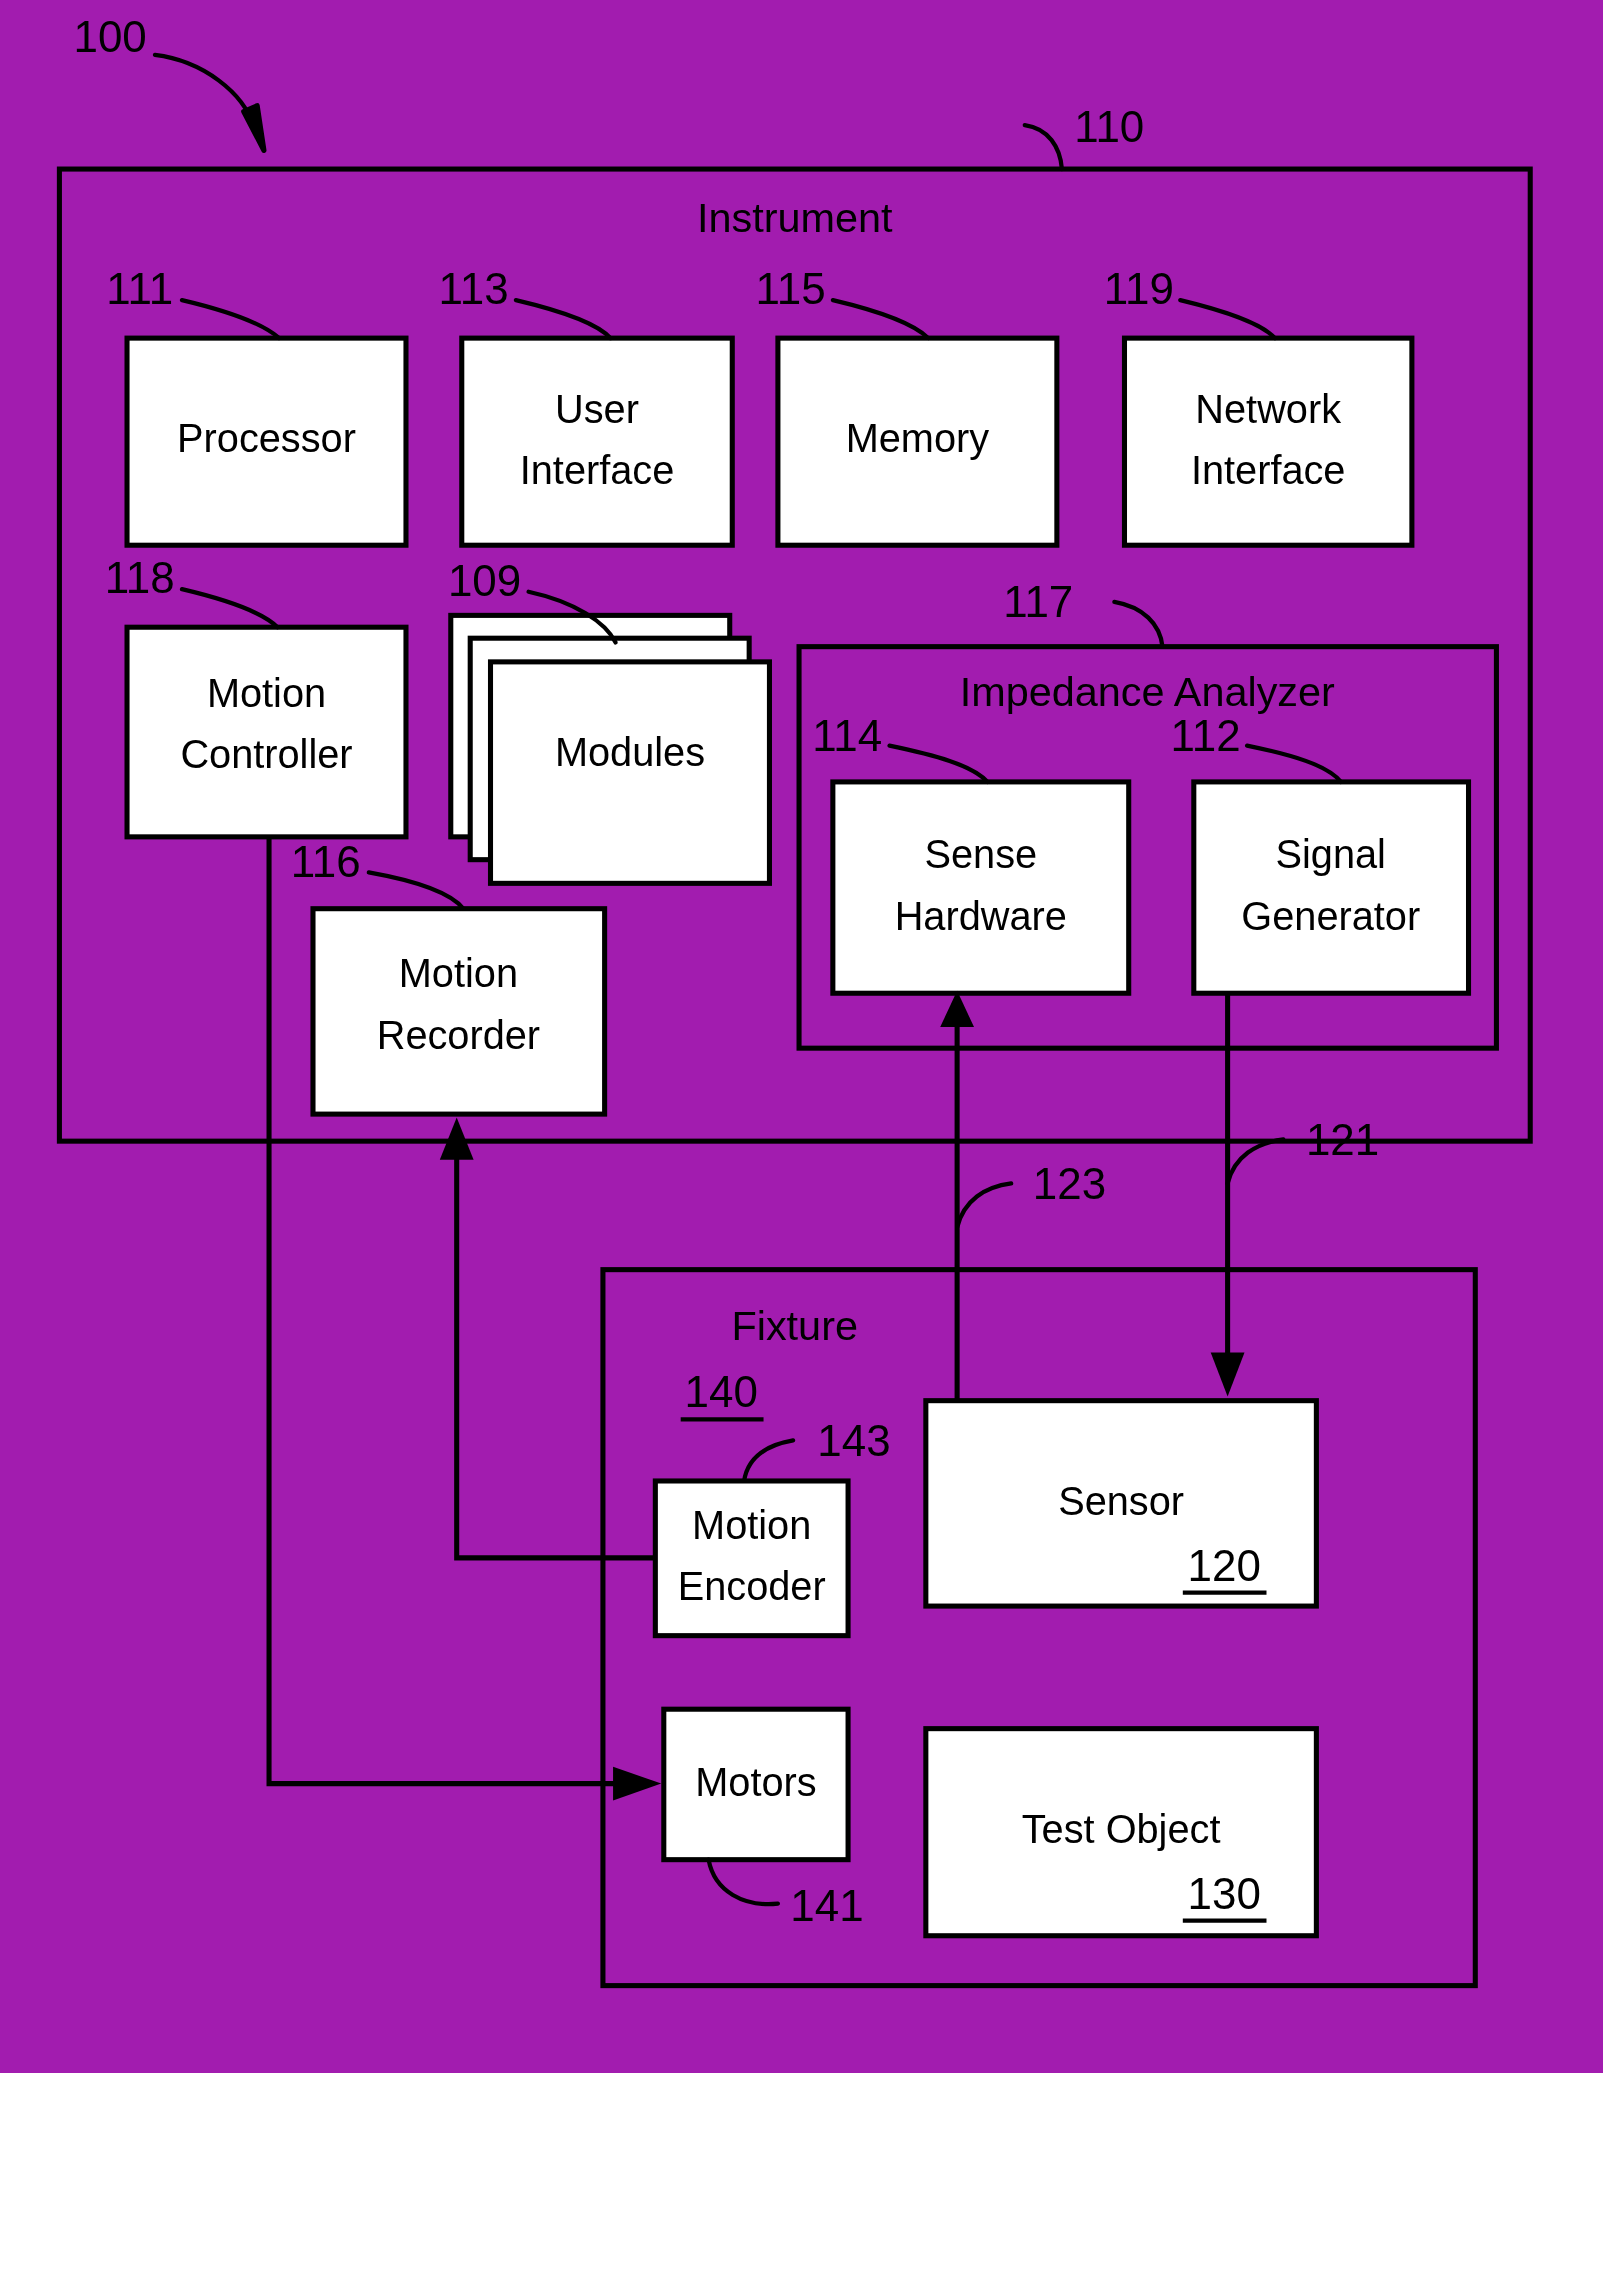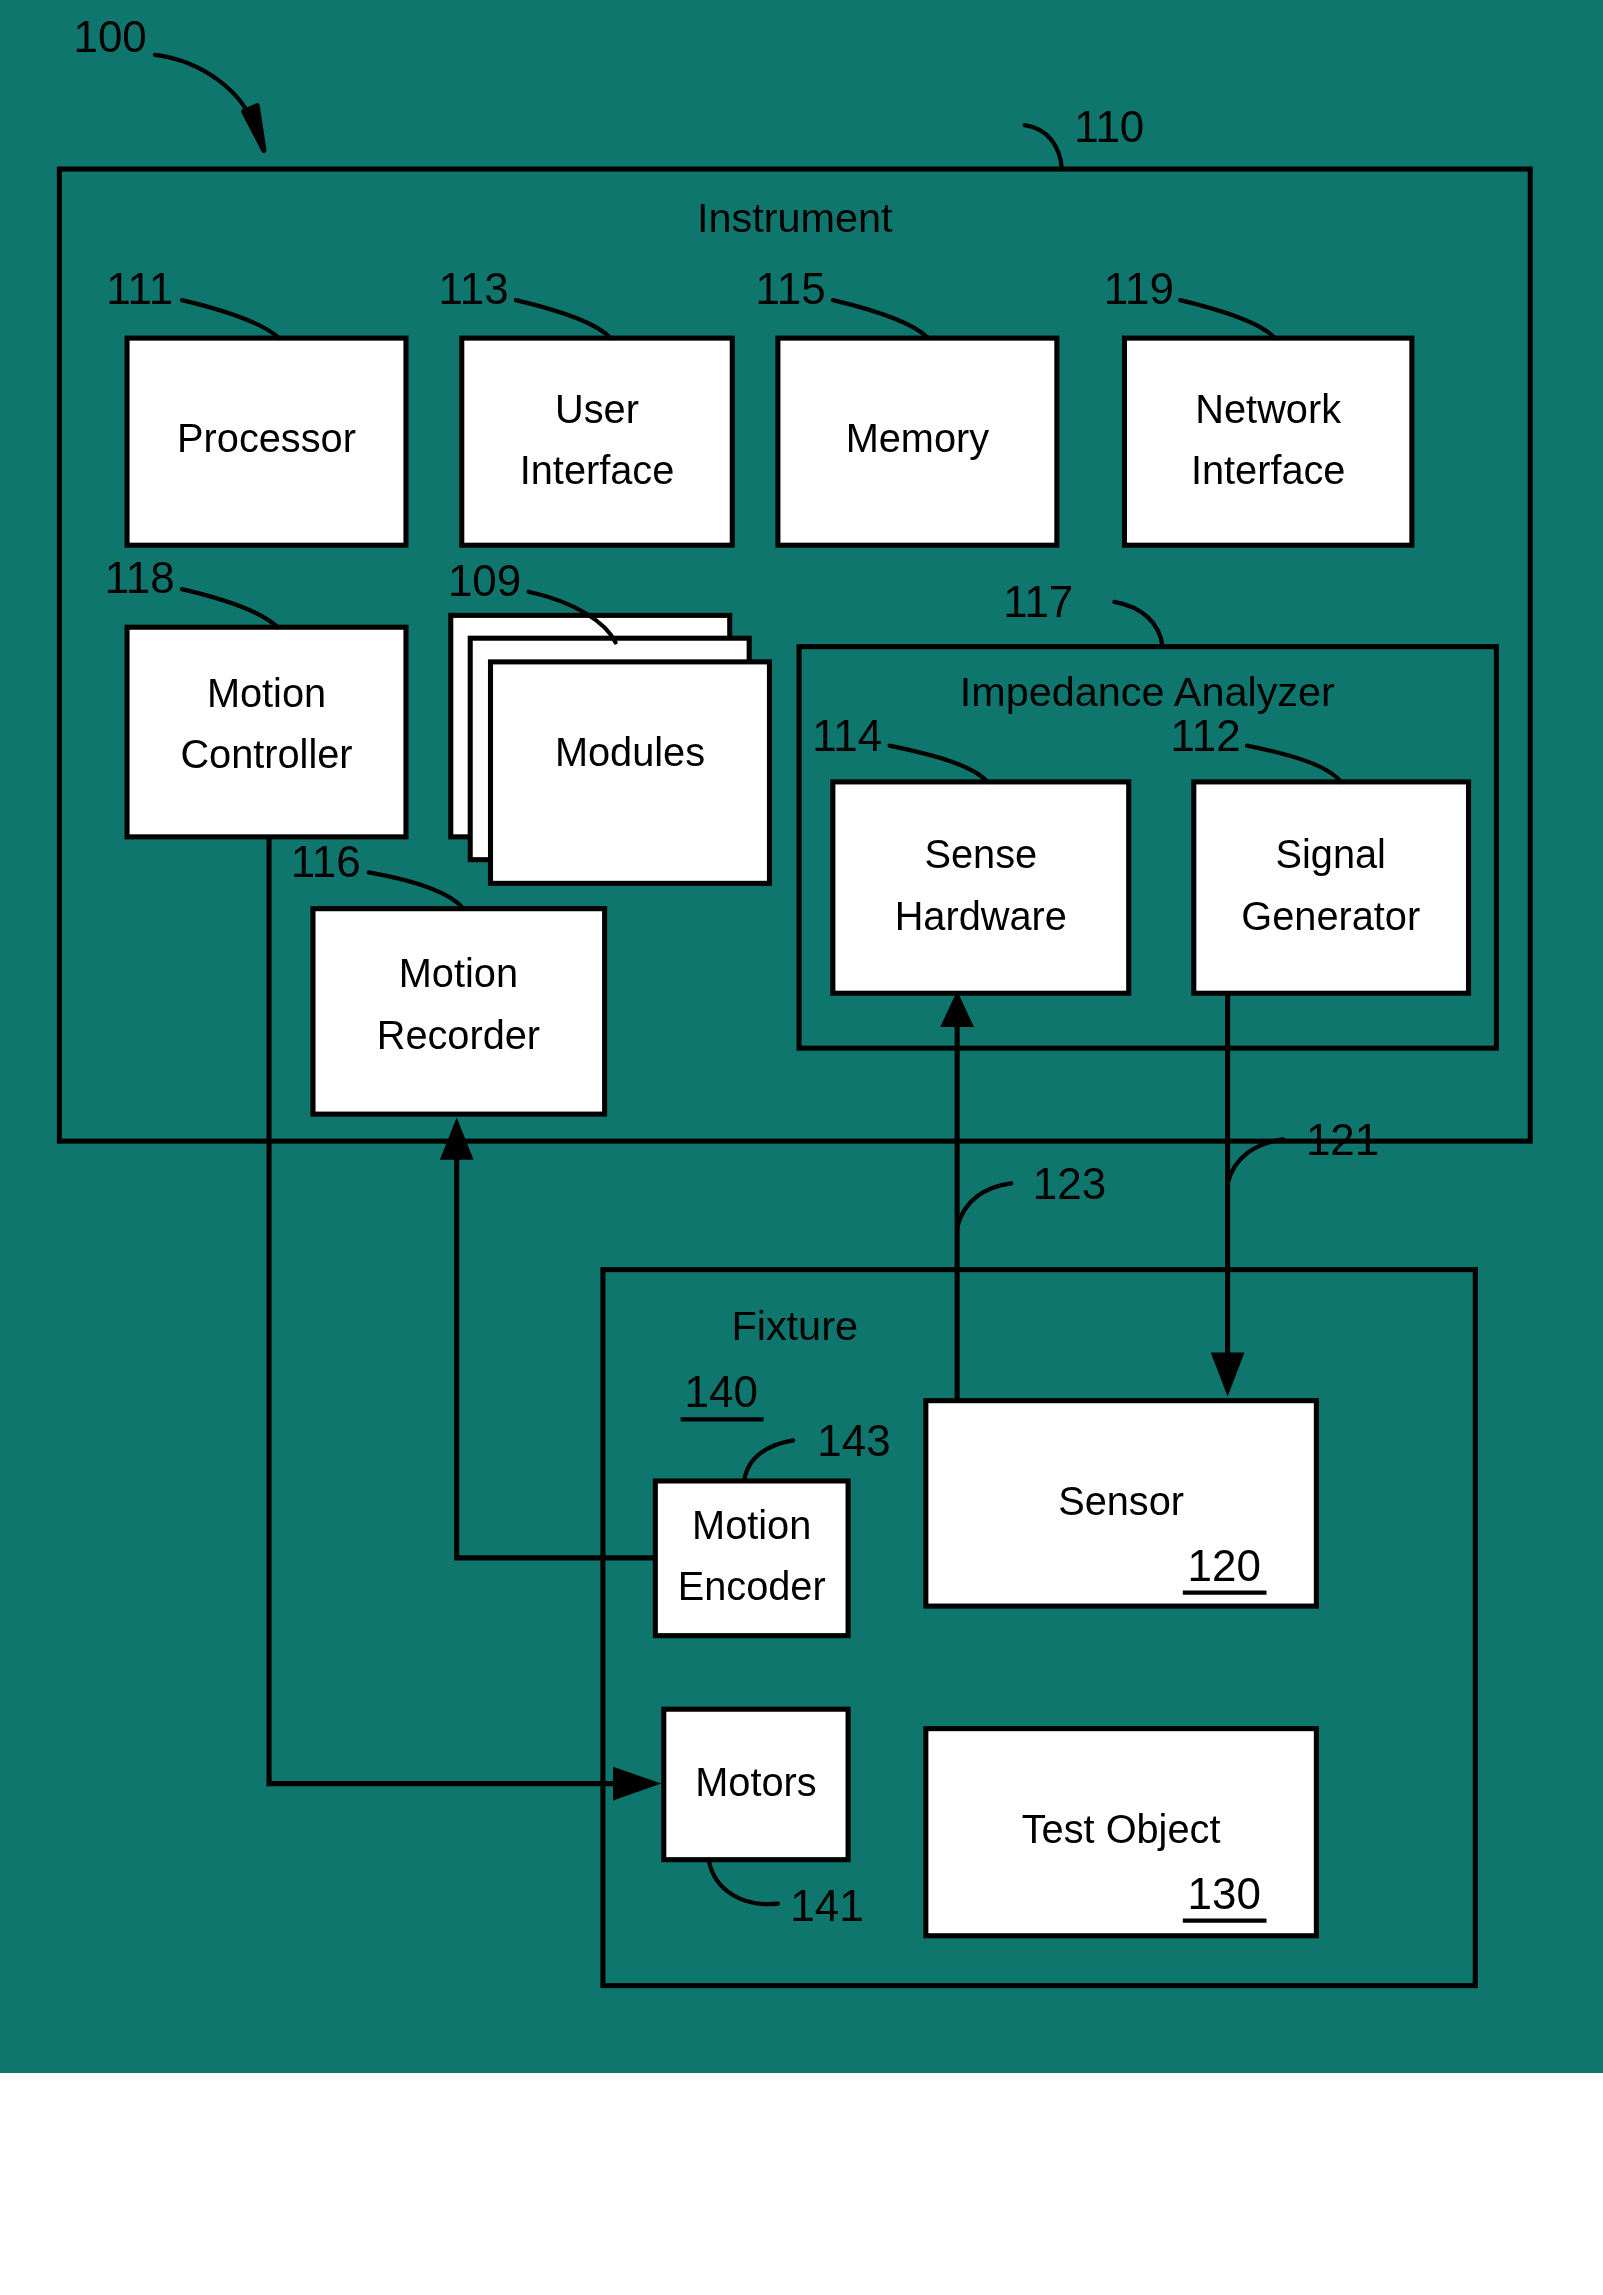--- a/index.html
+++ b/index.html
@@ -4,21 +4,21 @@
 <style>
   html, body {
     margin: 0;
     padding: 0;
     background: #ffffff;
   }
   #figure-root {
     position: relative;
     width: 1604px;
     height: 2073px;
-    background: #0f766e;
+    background: #a21caf;
     font-family: "Liberation Sans", sans-serif;
   }
   svg.diagram {
     position: absolute;
     left: 0; top: 0;
     width: 1604px;
     height: 2295px;
     display: block;
   }
   .bx { fill: #ffffff; stroke: #000000; stroke-width: 6; }

